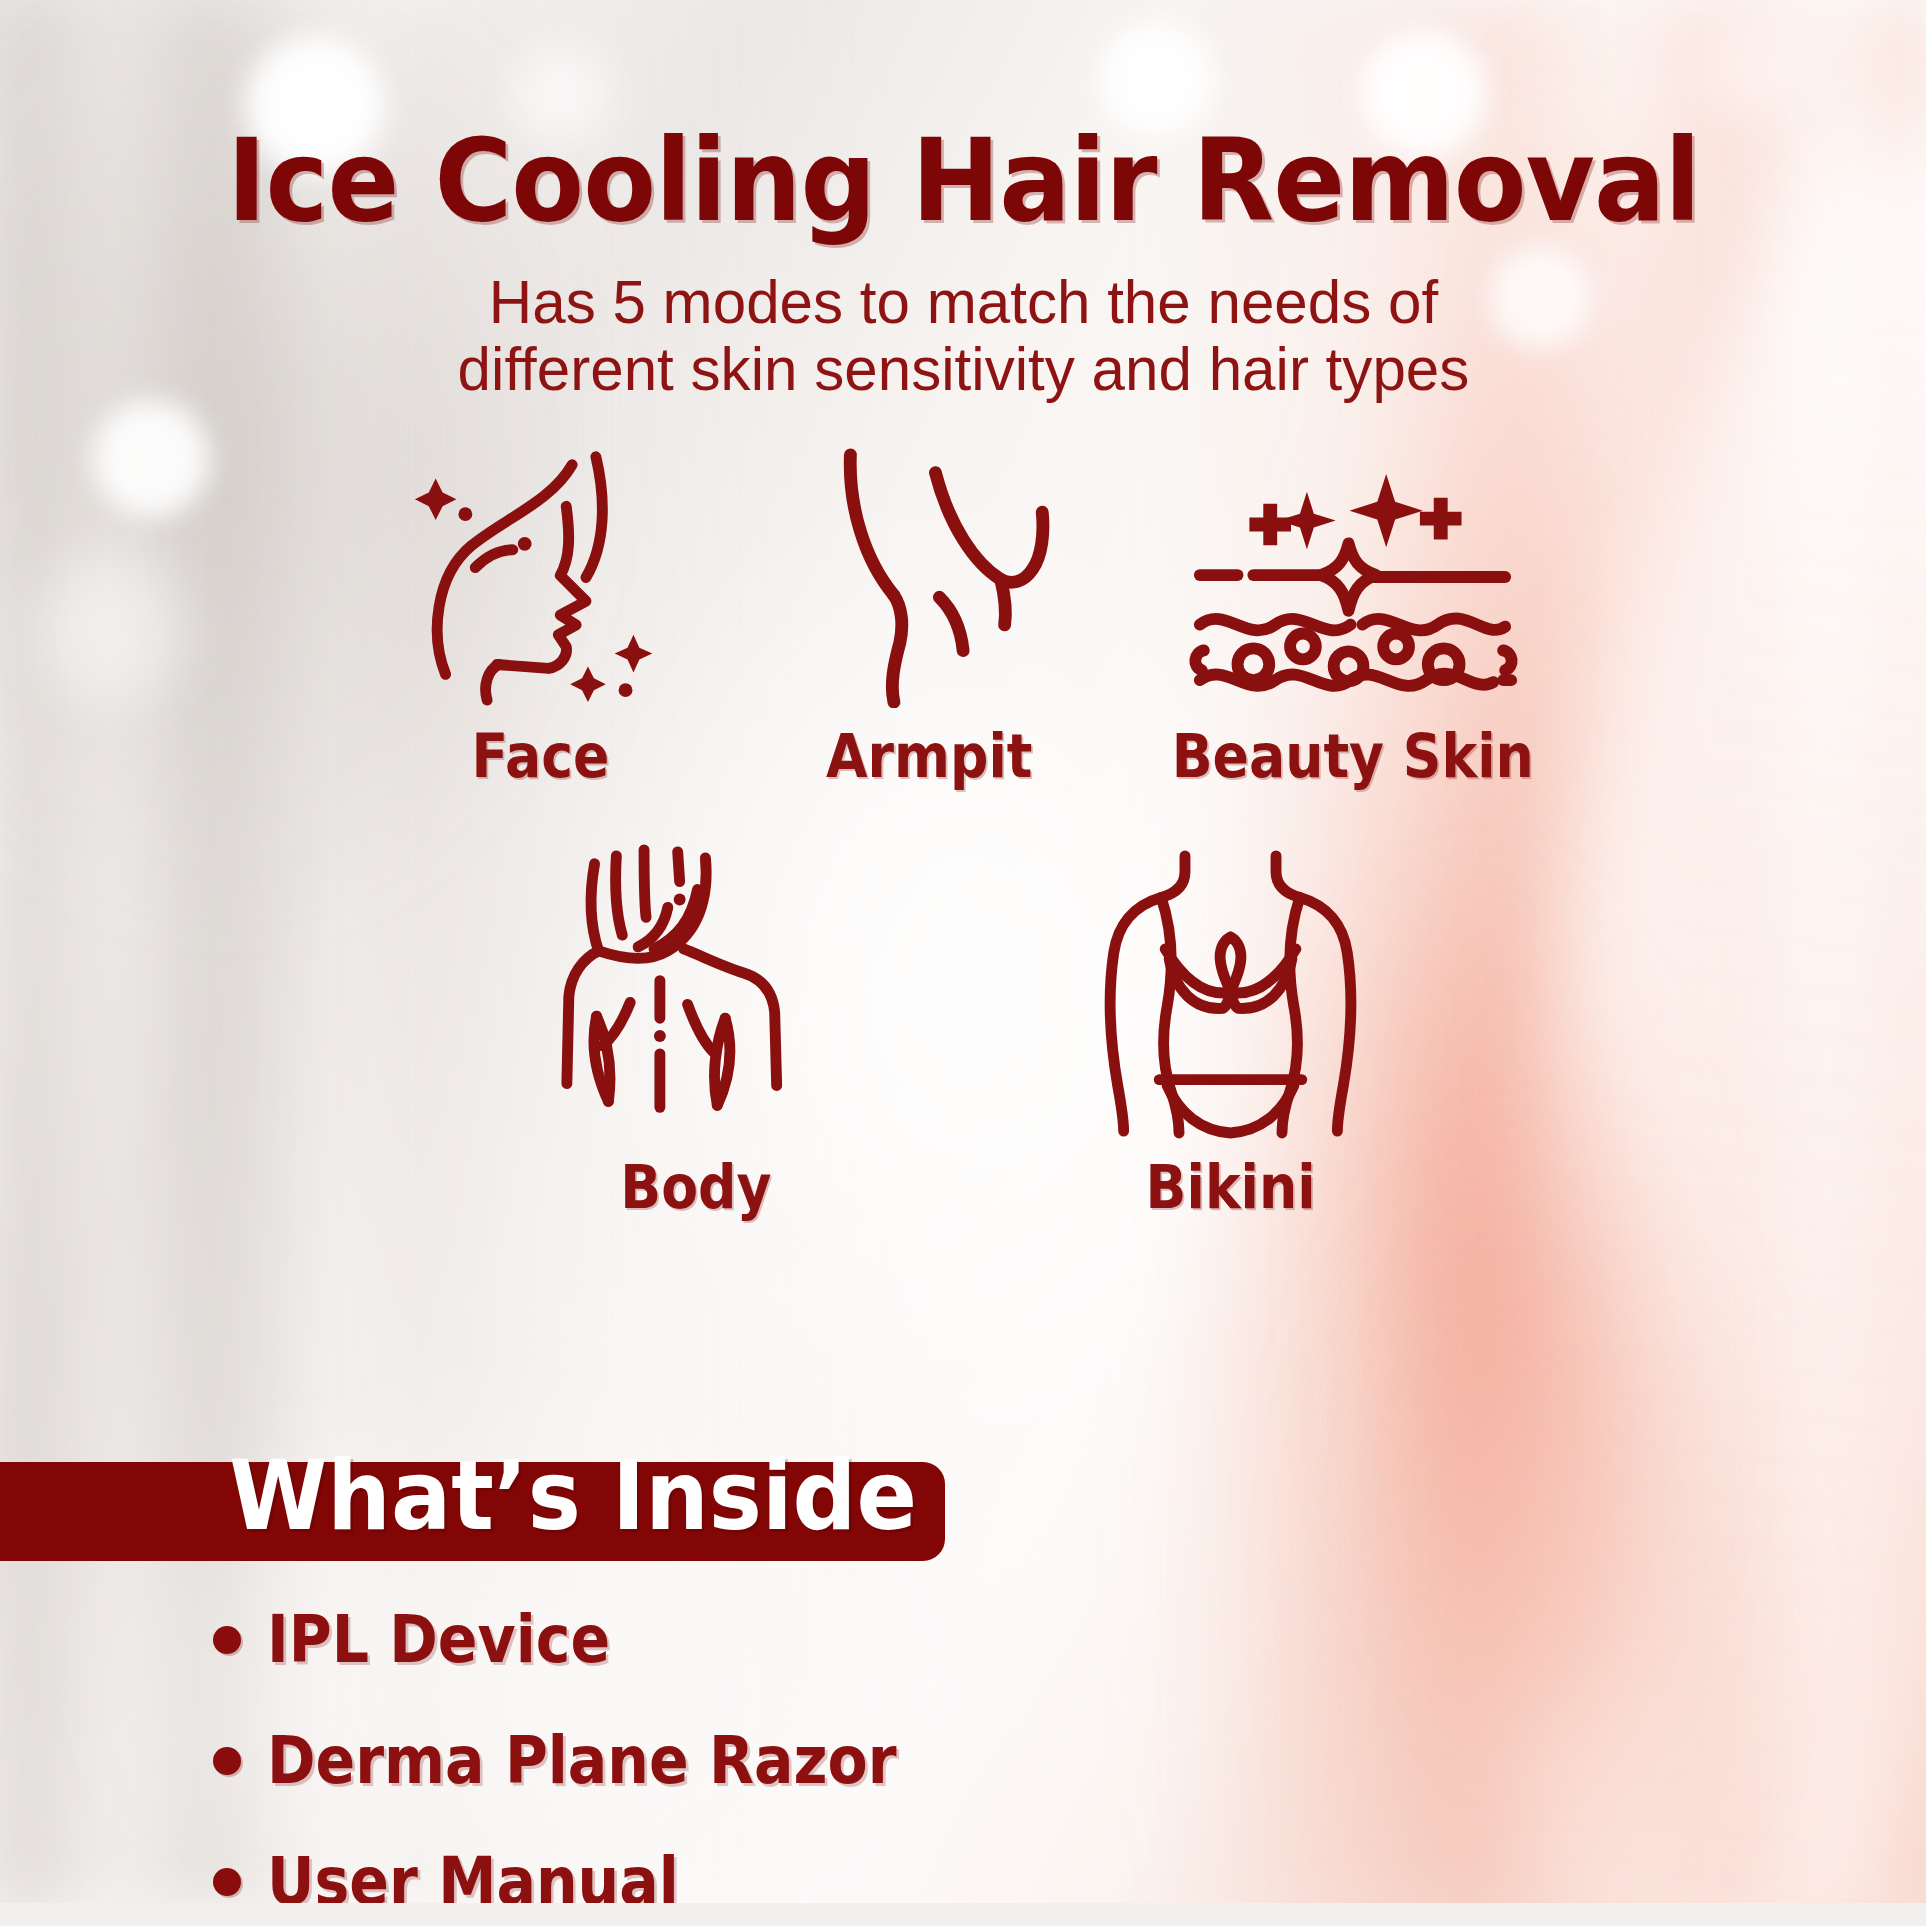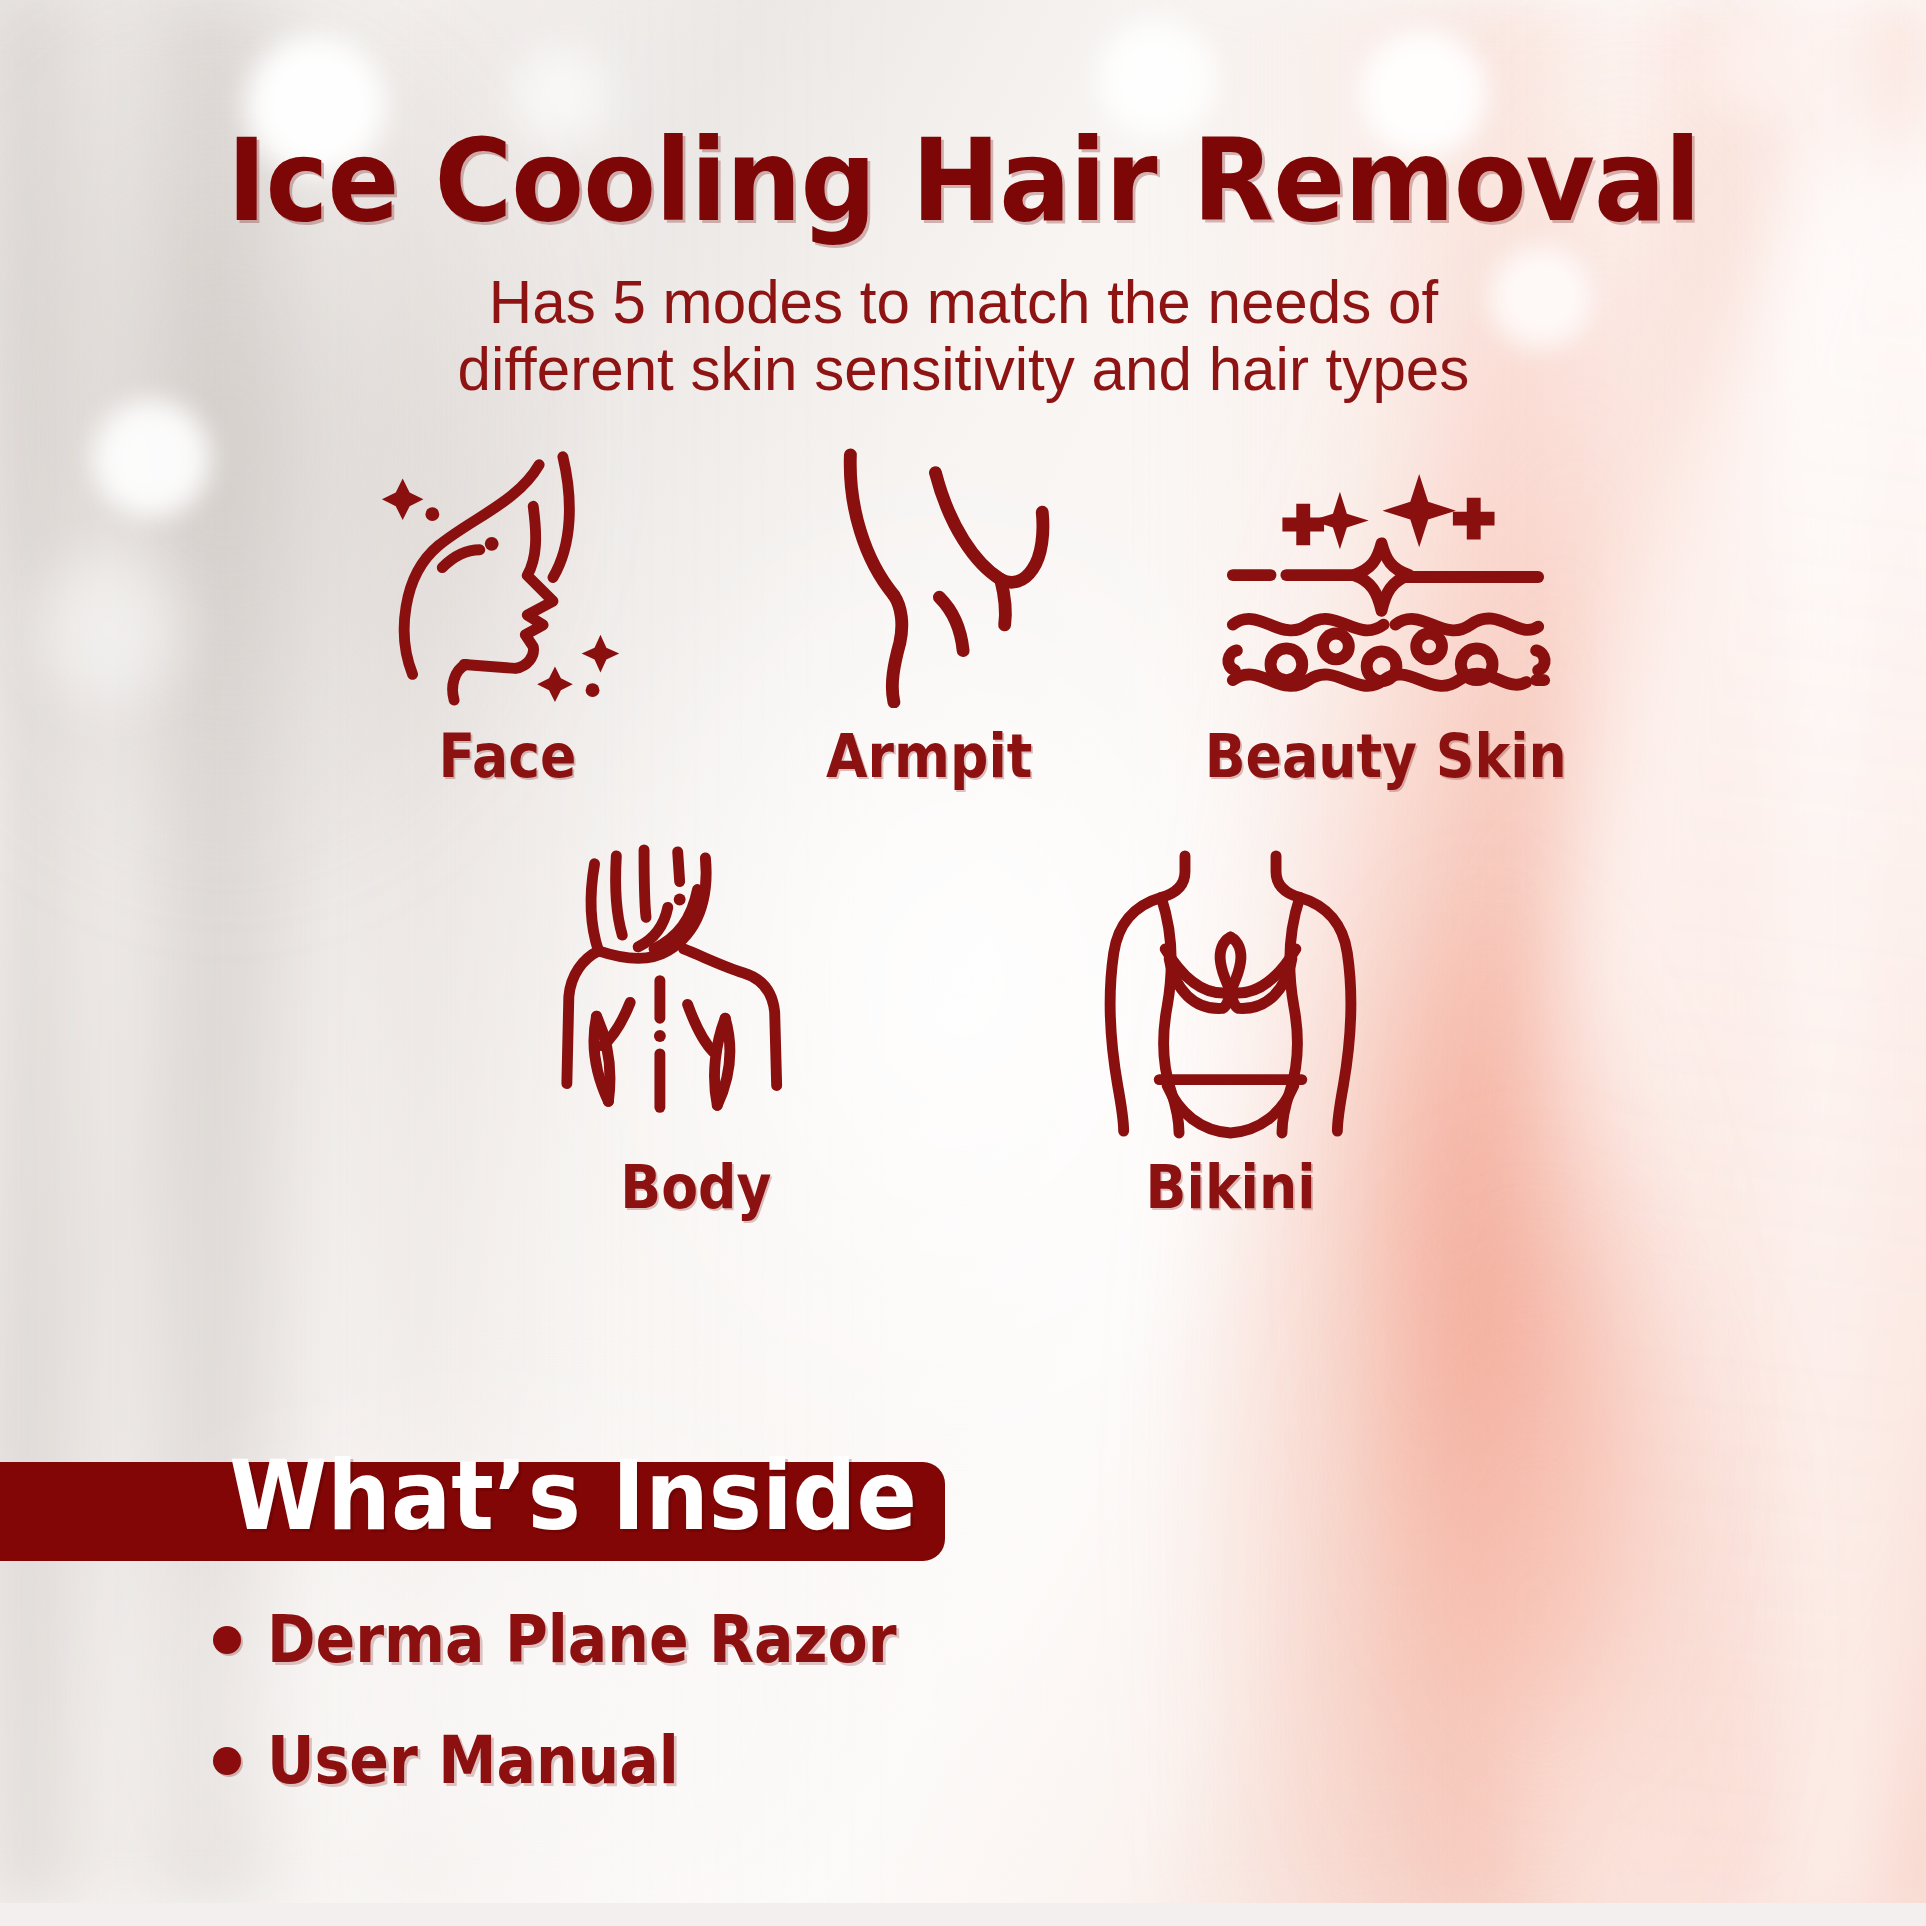--- a/index.html
+++ b/index.html
@@ -113,21 +113,21 @@
     font-weight:400;
     font-size:62px;
     line-height:1.08;
     color:#8e1313;
     transform:scaleX(.97);
   }
   .subtitle span{display:block;}
 
   .icon-grid{position:absolute;left:0;right:0;top:441px;}
   .row{display:flex;justify-content:center;align-items:flex-end;}
-  .row-1{gap:95px;}
+  .row-1{gap:62px;}
   .row-2{gap:208px;margin-top:51px;}
   .cell{display:flex;flex-direction:column;align-items:center;}
   .cell .art{display:flex;align-items:flex-end;justify-content:center;}
   .cell .cap{
     font-family:"DejaVu Sans", sans-serif;
     font-weight:bold;
     font-size:61px;
     color:#8c1111;
     transform:scaleX(.88);
     text-shadow:2px 2px 0 rgba(120,10,10,.25);
@@ -364,20 +364,24 @@
 
     <div class="banner"></div>
     <div class="banner-label">What’s Inside</div>
 
     <div class="items">
       <div class="item-row">
 
         <div class="col-l">
           <div class="item">
             <span class="dot"></span>
+            <span class="item-text">IPL Device</span>
+          </div>
+          <div class="item">
+            <span class="dot"></span>
             <span class="item-text">Derma Plane Razor</span>
           </div>
           <div class="item">
             <span class="dot"></span>
             <span class="item-text">User Manual</span>
           </div>
         </div>
 
 
       </div>

